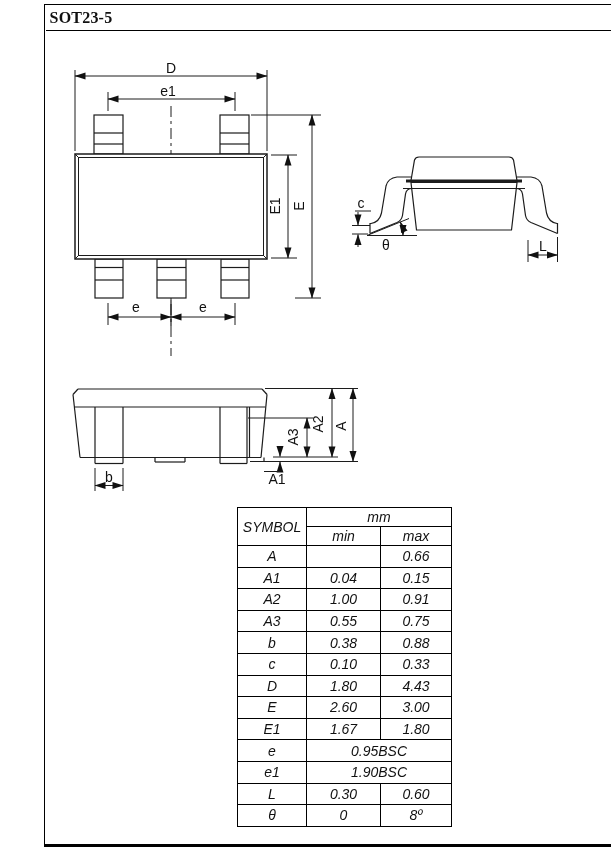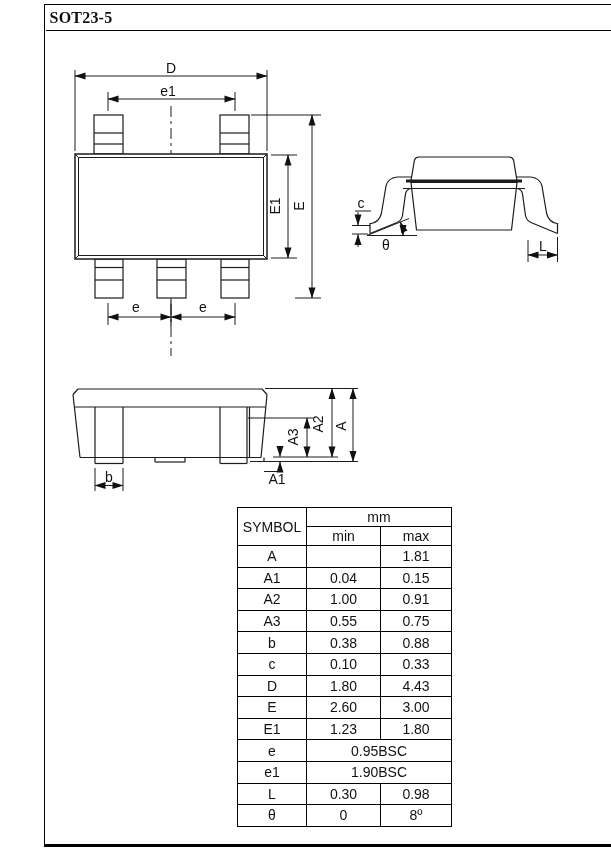--- a/index.html
+++ b/index.html
@@ -9,21 +9,21 @@
          border:1.6px solid #000;border-bottom-width:3.5px;}
   .titlebar{position:absolute;left:5.6px;top:5.6px;right:5.6px;height:24px;
             border-bottom:1.6px solid #000;}
   .titlebar .t{font-family:"Liberation Serif",serif;font-weight:bold;font-size:16px;
                line-height:24px;padding-left:4px;letter-spacing:.2px;}
   svg{position:absolute;left:0;top:0;}
   svg text{font-family:"Liberation Sans",sans-serif;font-size:14px;fill:#111;}
   .dimtable{position:absolute;left:197px;top:507px;border-collapse:collapse;table-layout:fixed;}
   .dimtable th,.dimtable td{border:1.2px solid #000;font-family:"Liberation Sans",sans-serif;
       font-size:14px;font-weight:normal;text-align:center;vertical-align:middle;padding:0;color:#111;}
-  .dimtable{border:1.6px solid #000;}
+  .dimtable{border:1.6px solid #000;font-style:italic;}
   .dimtable .hr{height:19px;}
   .dimtable .dr{height:21.6px;}
   .c1{width:69px;} .c2{width:74px;} .c3{width:71px;}
 </style>
 </head>
 <body>
 
 <div class="page">
   <div class="frame"></div>
   <div class="titlebar">
@@ -239,21 +239,21 @@
       <th rowspan="2">SYMBOL</th>
       <th colspan="2">mm</th>
     </tr>
     <tr class="hr">
       <th>min</th>
       <th>max</th>
     </tr>
     <tr class="dr">
           <td>A</td>
           <td></td>
-          <td>1.81</td>
+          <td>0.66</td>
         </tr>
     <tr class="dr">
           <td>A1</td>
           <td>0.04</td>
           <td>0.15</td>
         </tr>
     <tr class="dr">
           <td>A2</td>
           <td>1.00</td>
           <td>0.91</td>
@@ -278,35 +278,35 @@
           <td>1.80</td>
           <td>4.43</td>
         </tr>
     <tr class="dr">
           <td>E</td>
           <td>2.60</td>
           <td>3.00</td>
         </tr>
     <tr class="dr">
           <td>E1</td>
-          <td>1.23</td>
+          <td>1.67</td>
           <td>1.80</td>
         </tr>
     <tr class="dr">
           <td>e</td>
           <td colspan="2">0.95BSC</td>
         </tr>
     <tr class="dr">
           <td>e1</td>
           <td colspan="2">1.90BSC</td>
         </tr>
     <tr class="dr">
           <td>L</td>
           <td>0.30</td>
-          <td>0.98</td>
+          <td>0.60</td>
         </tr>
     <tr class="dr">
           <td>θ</td>
           <td>0</td>
           <td>8º</td>
         </tr>
   </tbody>
     </table>
 </div>
 

